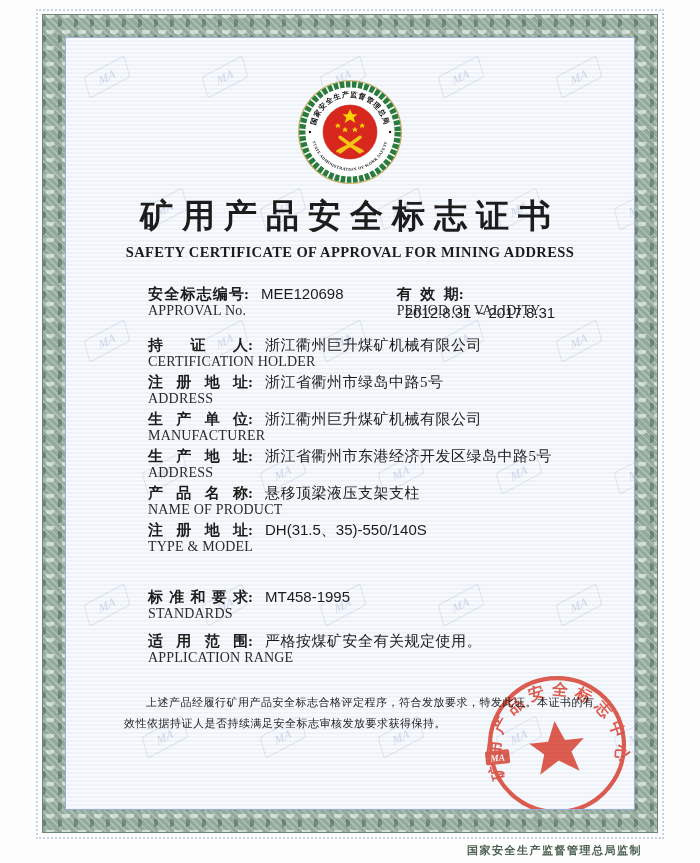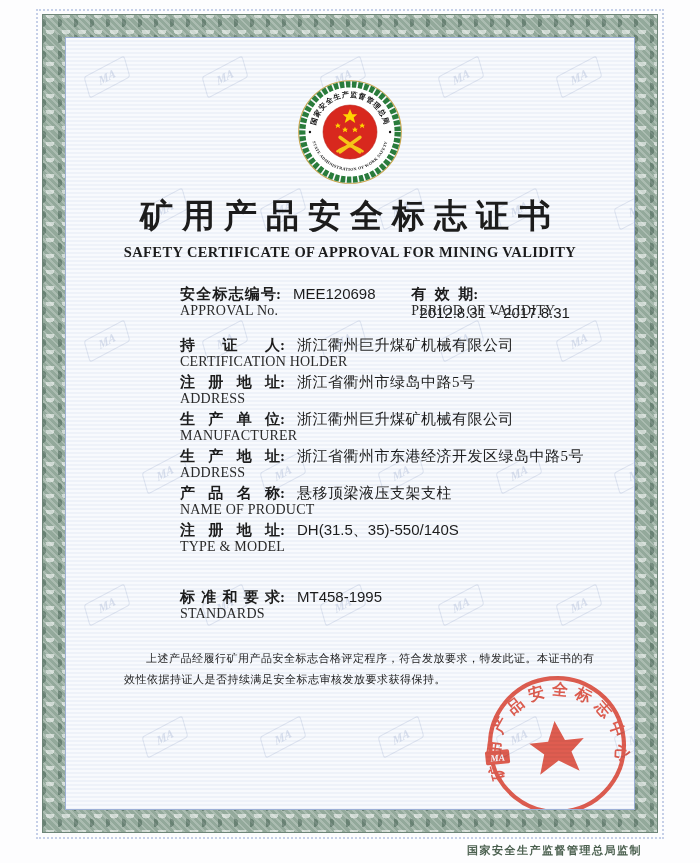--- a/index.html
+++ b/index.html
@@ -26,21 +26,21 @@
       color:rgba(90,115,170,.20);border-radius:3px;
       font:italic bold 12px "Liberation Serif",serif;
       display:flex;align-items:center;justify-content:center;
       transform:rotate(-28deg) skewX(-12deg);pointer-events:none;}
   .inner-flow{position:relative;height:100%;}
   .emblem{display:block;margin:40px auto 0 auto;width:108px;height:108px;}
   .title-zh{text-align:center;font-size:33px;font-weight:bold;letter-spacing:9px;
             margin-top:8px;white-space:nowrap;}
   .title-en{text-align:center;font-size:14.5px;font-weight:bold;letter-spacing:.4px;
             margin-top:5px;}
-  .fields{padding:24px 26px 0 114px;}
+  .fields{padding:24px 26px 0 82px;}
   .hdr-row{display:flex;margin-bottom:14px;}
   .hdr-left{width:270px;}
   .row{position:relative;height:37px;}
   .row-x{position:relative;height:44px;}
   .lbl{position:relative;display:inline-block;vertical-align:top;}
   .lbl-zh{display:inline-block;text-align:justify;text-align-last:justify;
           font-weight:bold;font-size:15px;}
   .w100{width:100px;} .w96{width:96px;} .w72{width:62px;}
   .colon{font-weight:bold;font-size:15px;}
   .lbl-en{position:absolute;left:0;top:18px;font-size:14px;letter-spacing:.2px;
@@ -120,21 +120,21 @@
           <use href="#st" transform="translate(60,43) scale(0.85)" fill="#ffd400"></use>
           <use href="#st" transform="translate(46.5,53) scale(0.34)" fill="#ffd400"></use>
           <use href="#st" transform="translate(54.5,57.5) scale(0.34)" fill="#ffd400"></use>
           <use href="#st" transform="translate(65.5,57.5) scale(0.34)" fill="#ffd400"></use>
           <use href="#st" transform="translate(73.5,53) scale(0.34)" fill="#ffd400"></use>
           <path d="M49,66 L71,82 M71,66 L49,82" stroke="#f5c518" stroke-width="4" stroke-linecap="round"></path>
           <path d="M45,82 Q60,70 75,82" stroke="#f5c518" stroke-width="2.4" fill="none"></path>
         </svg>
 
         <div class="title-zh">矿用产品安全标志证书</div>
-        <div class="title-en">SAFETY CERTIFICATE OF APPROVAL FOR MINING VALIDITY</div>
+        <div class="title-en">SAFETY CERTIFICATE OF APPROVAL FOR MINING ADDRESS</div>
 
         <div class="fields">
 
           <div class="hdr-row">
             <div class="hdr-left row">
               <span class="lbl">
                 <span class="lbl-zh w96">安全标志编号</span><span class="colon">:</span>
                 <span class="lbl-en">APPROVAL No.</span>
               </span>
               <span class="val mono">MEE120698</span>
@@ -179,20 +179,25 @@
             <span class="val mono">DH(31.5、35)-550/140S</span>
           </div>
 
           <div class="gap-extra"></div>
 
           <div class="row-x">
             <span class="lbl"><span class="lbl-zh w100">标准和要求</span><span class="colon">:</span>
               <span class="lbl-en">STANDARDS</span></span>
             <span class="val mono">MT458-1995</span>
           </div>
+          <div class="row-x">
+            <span class="lbl"><span class="lbl-zh w100">适用范围</span><span class="colon">:</span>
+              <span class="lbl-en">APPLICATION RANGE</span></span>
+            <span class="val">严格按煤矿安全有关规定使用。</span>
+          </div>
         </div>
 
         <div class="paragraph">上述产品经履行矿用产品安全标志合格评定程序，符合发放要求，特发此证。本证书的有效性依据持证人是否持续满足安全标志审核发放要求获得保持。</div>
 
       </div>
 
       <svg class="stamp" viewBox="0 0 170 170">
         <defs>
           <path id="st2" d="M0,-10 L2.94,-3.09 9.51,-3.09 4.76,1.18 6.88,8.09 0,3.82 -6.88,8.09 -4.76,1.18 -9.51,-3.09 -2.94,-3.09 Z"></path>
           <path id="stampArc" d="M 24,110 A 63,63 0 1 1 146,110"></path>

